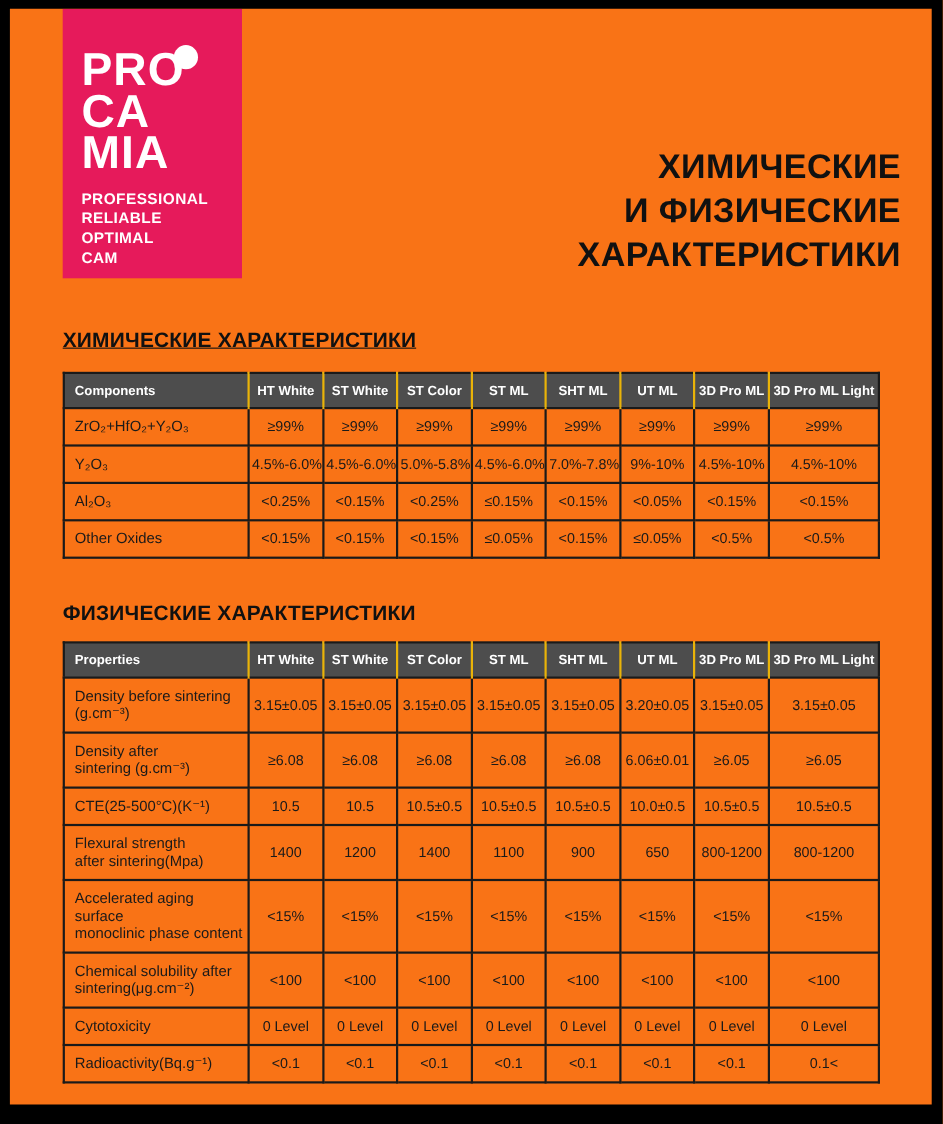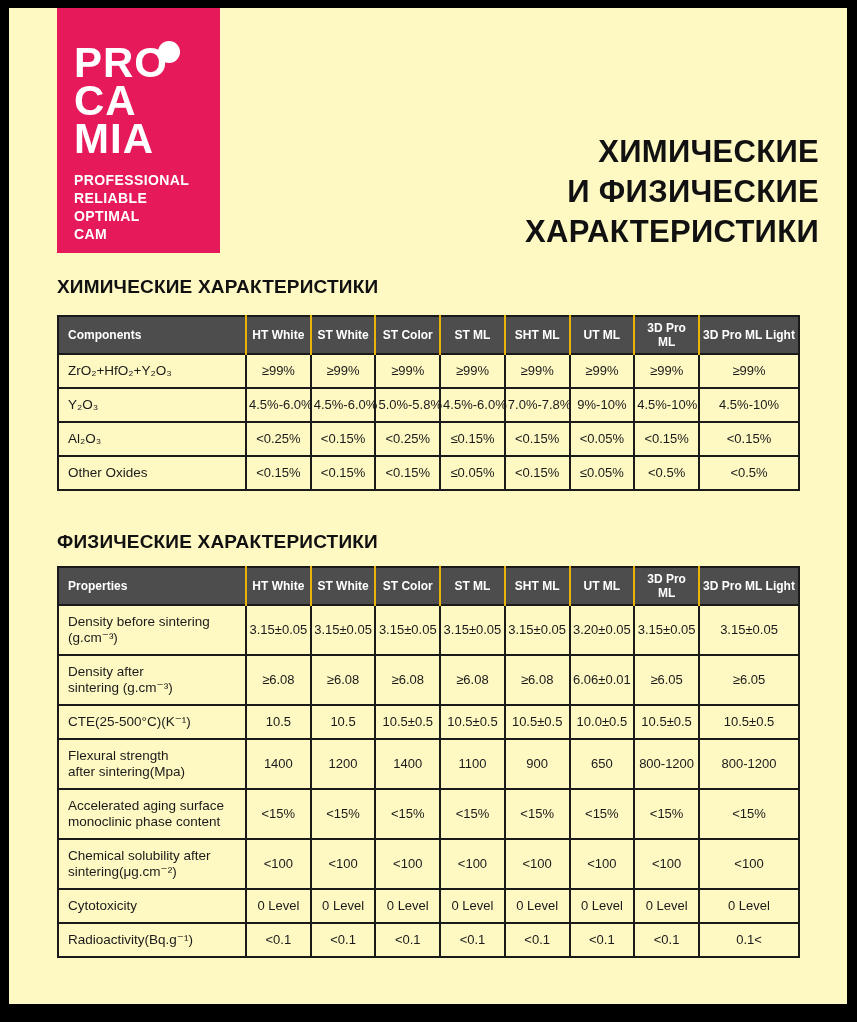--- a/index.html
+++ b/index.html
@@ -4,21 +4,21 @@
 <style>
   * { margin: 0; padding: 0; box-sizing: border-box; }
   html, body { background: #000; }
   body {
     width: 857px; height: 1022px;
     font-family: "Liberation Sans", "DejaVu Sans", sans-serif;
     color: #1a1a1a;
   }
   .page {
     width: 857px; height: 1022px;
-    background: #fef9c3;
+    background: #f97316;
     border-style: solid; border-color: #000;
     border-width: 8px 10px 18px 9px;
     overflow: hidden;
   }
   .content { padding: 0 28px 0 48px; }
 
   
   .header-band { display: flex; justify-content: space-between; align-items: flex-start; }
   .logo {
     position: relative;
@@ -44,39 +44,39 @@
   }
   .page-title-line {
     font-weight: 800; font-size: 31px; line-height: 40px; color: #111;
     letter-spacing: 0.3px;
   }
 
   
   .section-heading {
     font-weight: 800; font-size: 19px; color: #111; letter-spacing: 0.2px;
   }
-  .chem-heading { margin-top: 23px; }
+  .chem-heading { margin-top: 46px; text-decoration: underline; }
   .phys-heading { margin-top: 40px; }
   .chem-table-wrap { margin-top: 17px; }
   .phys-table-wrap { margin-top: 13px; }
 
   
   table {
     border-collapse: collapse; table-layout: fixed; width: 743px;
     font-family: "Liberation Sans", "DejaVu Sans", sans-serif;
   }
   thead th {
     background: #4d4d4d; color: #fff;
     font-weight: 700; font-size: 12px;
     text-align: center; vertical-align: middle;
     height: 32px; padding: 4px 2px;
   }
   thead th:first-child { text-align: left; padding-left: 9px; }
   thead th + th { border-left: 2px solid #eab308; }
-  th:first-child { width: 188px; }
+  th:first-child { width: 168px; }
   th:last-child { width: 100px; }
   tbody td {
     border: 2px solid #1a1a1a;
     font-size: 13px; color: #1a1a1a;
     text-align: center; vertical-align: middle;
     padding: 8px 2px; line-height: 16px;
     white-space: pre-line;
   }
   tbody td.row-label {
     text-align: left; padding-left: 9px; padding-right: 4px;

